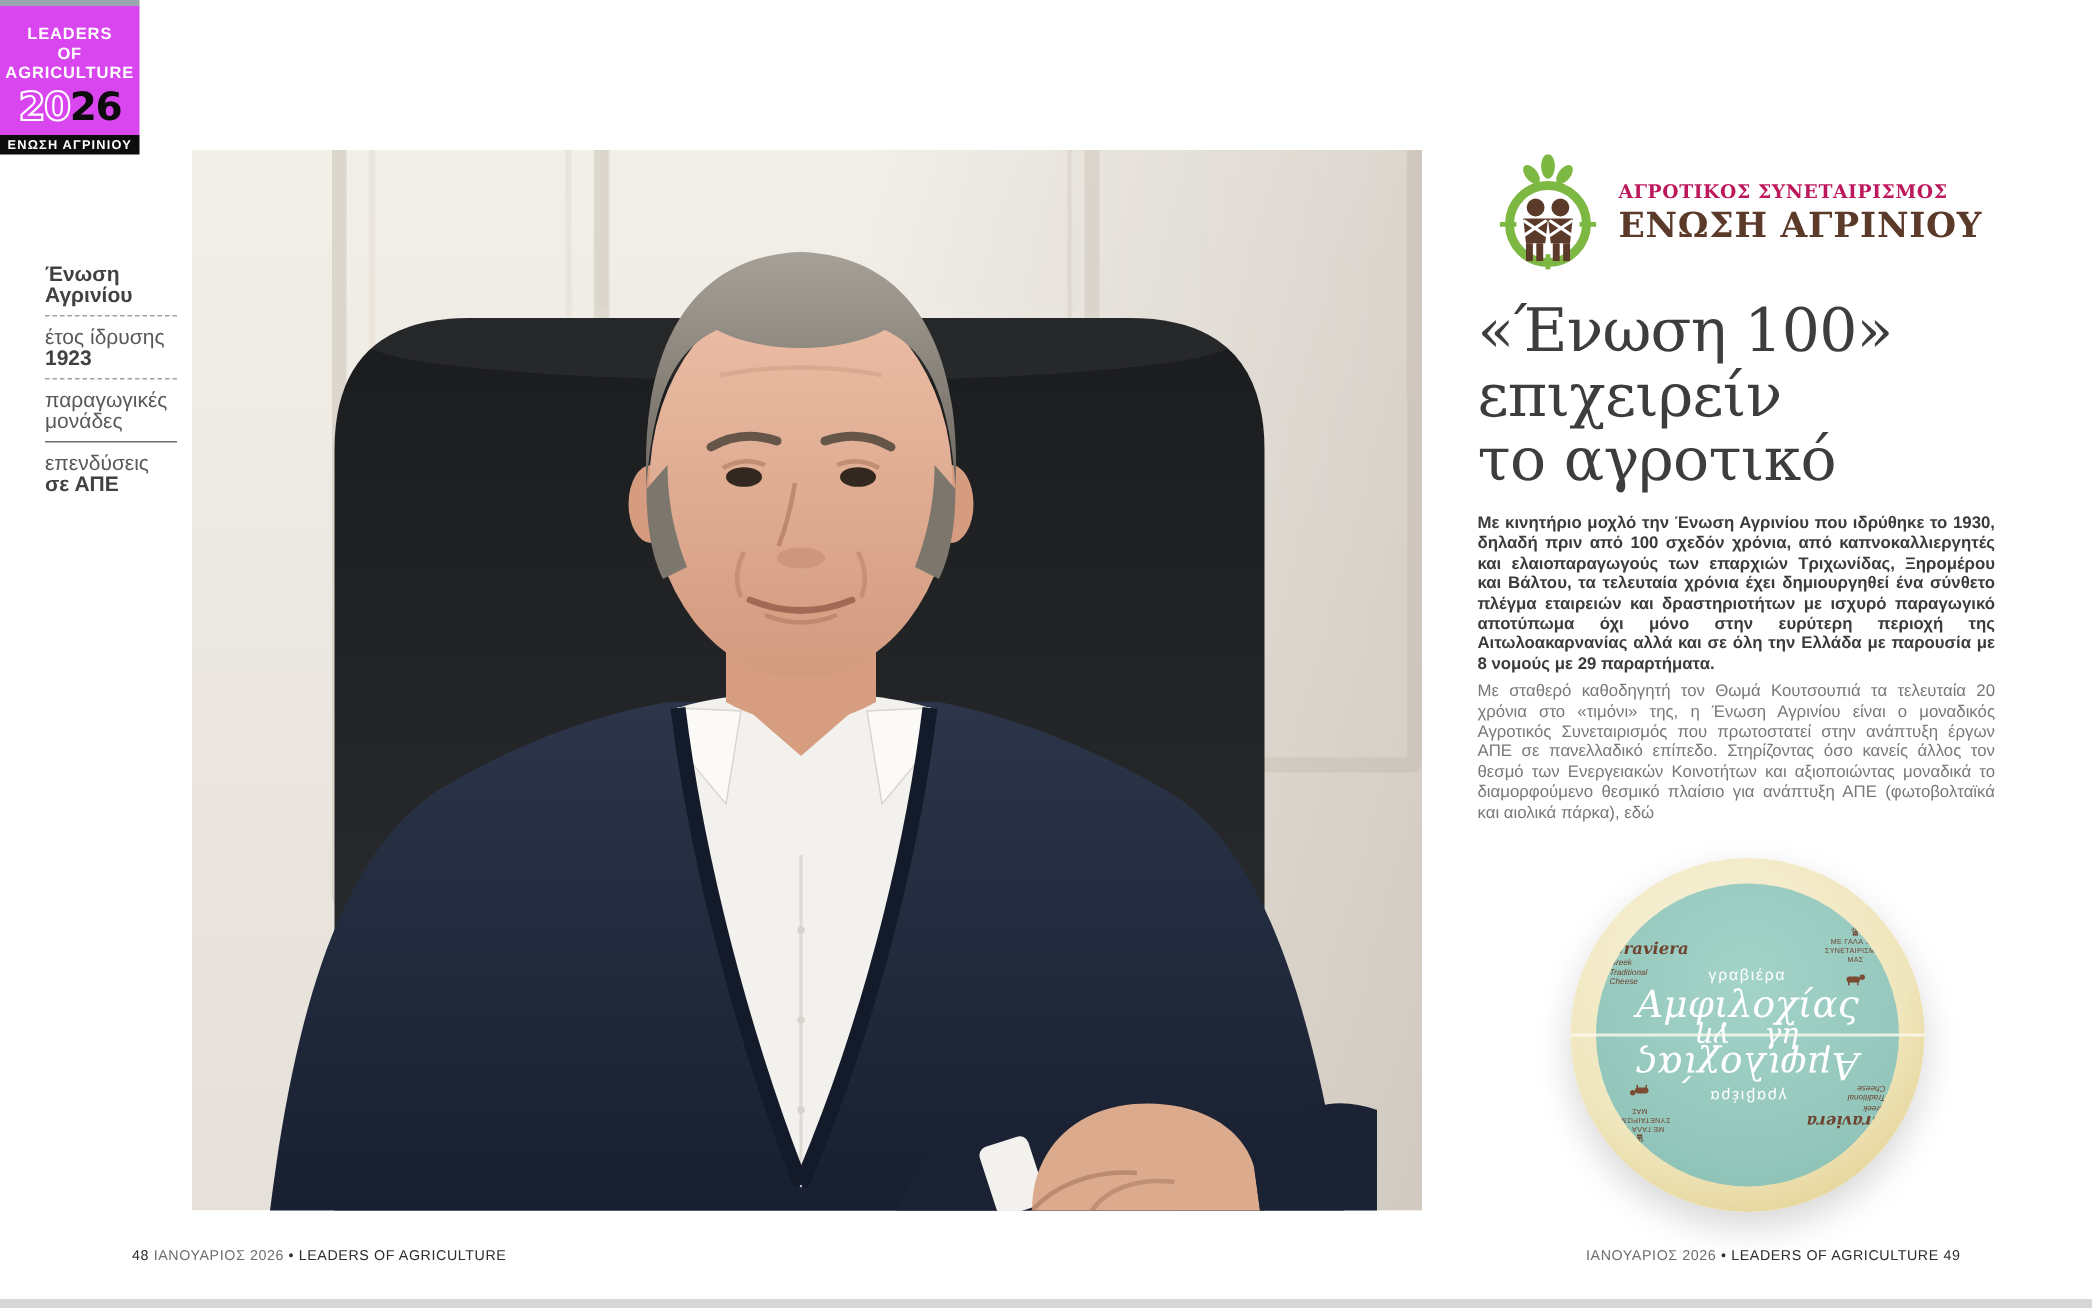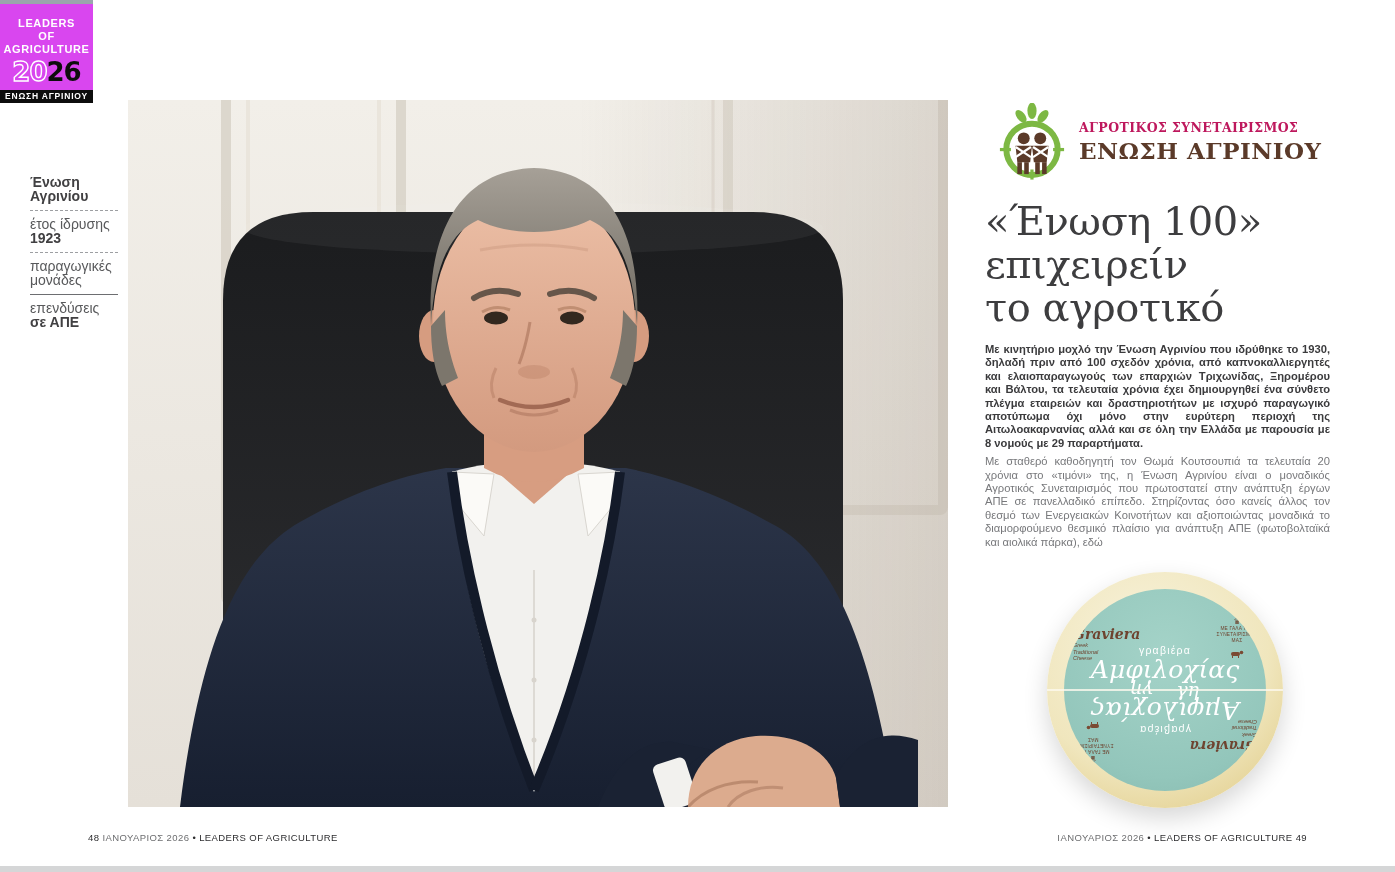--- a/index.html
+++ b/index.html
@@ -56,21 +56,21 @@
   .half-top{top:0;}
   .half-bot{bottom:0;transform:rotate(180deg);}
   .half-inner{position:relative;width:100%;height:100%;display:flex;flex-direction:column;
               align-items:center;padding-top:7px;box-sizing:border-box;}
   .c-variety{color:#fff;font-size:10.5px;letter-spacing:1.2px;margin-top:48px;}
   .c-brand1{font-family:"DejaVu Serif",serif;font-style:italic;color:#fff;font-size:25px;
             line-height:25px;margin-top:1px;}
   .c-brand2{font-family:"DejaVu Serif",serif;font-style:italic;color:#fff;font-size:19px;
             line-height:18px;margin-top:-2px;margin-left:45px;}
   .c-left{position:absolute;left:9px;top:37px;text-align:left;color:#6e4430;}
-  .c-left .g{font-family:"DejaVu Serif",serif;font-weight:bold;font-style:italic;font-size:14px;}
+  .c-left .g{font-family:"DejaVu Serif",serif;font-weight:bold;font-style:italic;font-size:11px;}
   .c-left .s{font-style:italic;font-size:5.5px;line-height:6.5px;}
   .c-right{position:absolute;right:5px;top:28px;width:48px;text-align:center;color:#6e4430;}
   .c-crown{font-size:8px;line-height:9px;}
   .c-note{font-size:4.8px;line-height:6px;letter-spacing:.2px;}
   .village{margin-top:2px;}
 
   
   .footer-left,.footer-right{position:absolute;top:832px;font-size:9.5px;letter-spacing:.4px;
         color:#6d6e70;}
   .footer-left{left:88px;}

